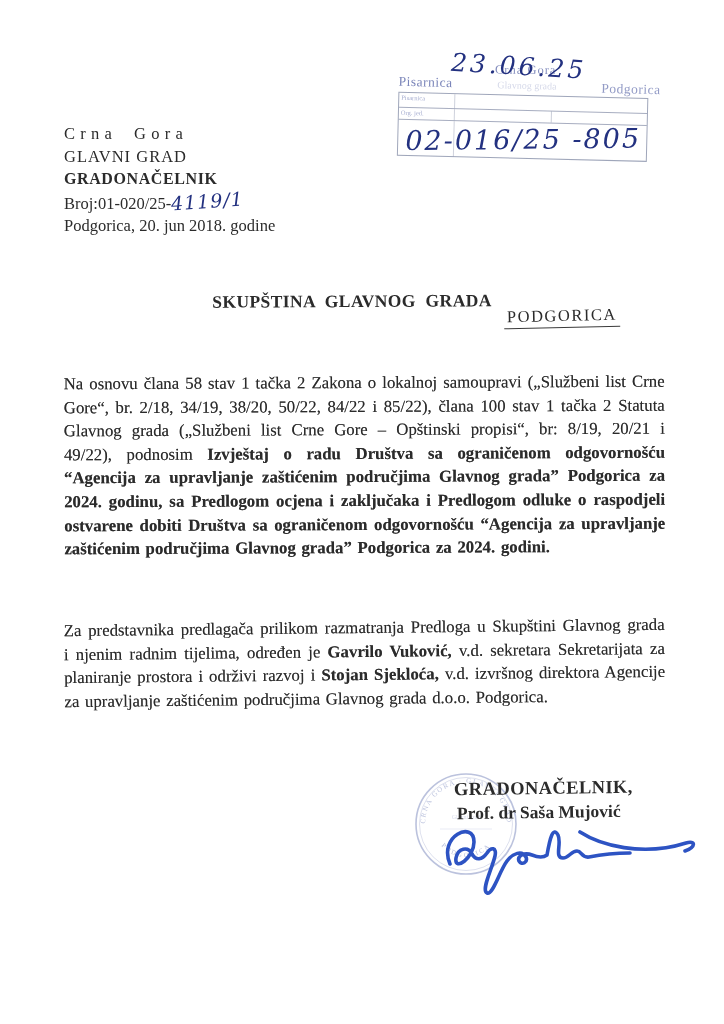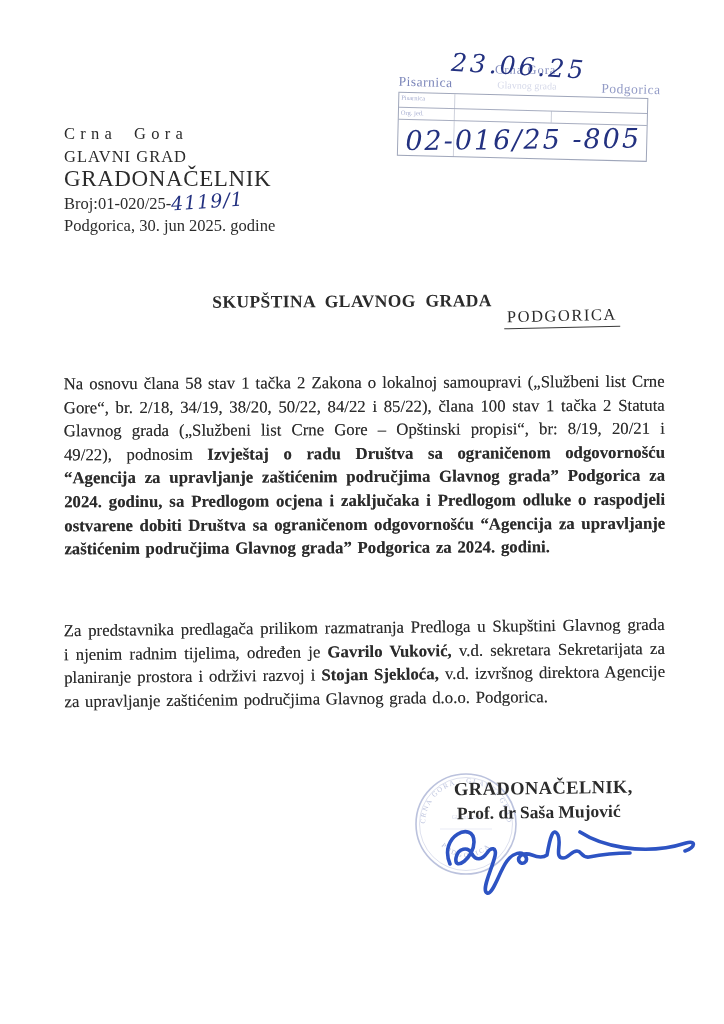--- a/index.html
+++ b/index.html
@@ -34,21 +34,21 @@
   .in-row.r2 .cell.mid{border-right:1px solid rgba(80,92,130,.3);}
   .in-row.r3{height:35px;}
   .hand{font-family:"DejaVu Serif",serif;font-style:italic;color:var(--pen-ink);}
   .in-date{position:absolute;top:-10px;left:52px;font-size:25px;letter-spacing:3px;transform:rotate(2deg);}
   .in-number{position:absolute;top:62px;left:8px;font-size:27px;letter-spacing:2px;transform:rotate(-2deg);white-space:nowrap;}
 
   
   .sender{position:absolute;left:64px;top:123px;font-size:16.5px;line-height:22.6px;}
   .sender .spread{letter-spacing:.32em;word-spacing:.45em;}
   .sender .caps{letter-spacing:1px;}
-  .sender .office{font-weight:normal;font-size:23px;letter-spacing:.6px;}
+  .sender .office{font-weight:bold;font-size:16px;letter-spacing:.6px;}
   .sender .ref .hw{display:inline-block;font-size:19px;letter-spacing:1px;transform:rotate(-4deg) translateY(-1px);}
 
   
   .rec-title{position:absolute;left:0;top:291px;width:704px;text-align:center;font-weight:bold;font-size:17.5px;letter-spacing:.4px;word-spacing:5px;transform:rotate(-.3deg);}
   .rec-city{position:absolute;left:504px;top:306px;font-size:16.5px;letter-spacing:1.5px;border-bottom:1.6px solid #3a3a3a;padding:0 3px 1px 3px;transform:rotate(-1.3deg);}
 
   
   .para{position:absolute;left:64px;width:601px;margin:0;text-align:justify;font-size:16.8px;line-height:23.6px;word-spacing:1.5px;text-shadow:0 0 .3px rgba(43,43,43,.6);}
   .para .b{font-weight:bold;}
   .p1{top:371px;transform:rotate(-.25deg);}
@@ -91,21 +91,21 @@
     <div class="in-number hand">02-016/25 -805</div>
   </div>
 
   <div class="sender">
     <div class="spread">Crna Gora</div>
     <div class="caps">GLAVNI GRAD</div>
     <div class="office">GRADONAČELNIK</div>
     <div class="ref">
       <span>Broj:01-020/25-</span><span class="hand hw">4119/1</span>
     </div>
-    <div>Podgorica, 30. jun 2025. godine</div>
+    <div>Podgorica, 20. jun 2018. godine</div>
   </div>
 
   <div class="rec-title">SKUPŠTINA GLAVNOG GRADA</div>
   <div class="rec-city">PODGORICA</div>
 
   <p class="para p1"><span>Na osnovu člana 58 stav 1 tačka 2 Zakona o lokalnoj samoupravi („Službeni list  Crne Gore“, br. 2/18, 34/19, 38/20, 50/22, 84/22 i 85/22), člana 100 stav 1 tačka 2 Statuta Glavnog grada („Službeni list Crne Gore – Opštinski propisi“, br: 8/19, 20/21 i 49/22), podnosim </span><span class="b">Izvještaj o radu Društva sa ograničenom odgovornošću “Agencija za upravljanje zaštićenim područjima Glavnog grada” Podgorica za 2024. godinu, sa Predlogom ocjena i zaključaka i Predlogom odluke o raspodjeli ostvarene dobiti Društva sa ograničenom odgovornošću “Agencija za upravljanje zaštićenim područjima Glavnog grada” Podgorica za 2024. godini.</span></p>
   <p class="para p2"><span>Za predstavnika predlagača prilikom razmatranja Predloga u Skupštini Glavnog grada i njenim radnim tijelima, određen je </span><span class="b">Gavrilo Vuković,</span><span> v.d. sekretara Sekretarijata za planiranje prostora i održivi razvoj i </span><span class="b">Stojan Sjekloća,</span><span> v.d. izvršnog direktora Agencije za upravljanje zaštićenim područjima Glavnog grada d.o.o. Podgorica.</span></p>
 
   <svg class="round-stamp" width="130" height="115" viewBox="0 0 130 115">
     <circle cx="64" cy="55" r="50" fill="none" stroke="#7785bb" stroke-width="1.6" opacity="0.5"></circle>

